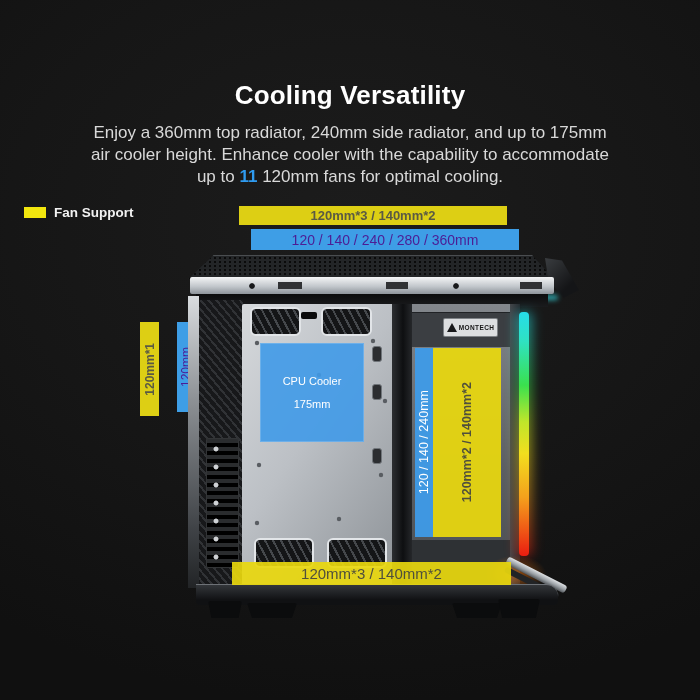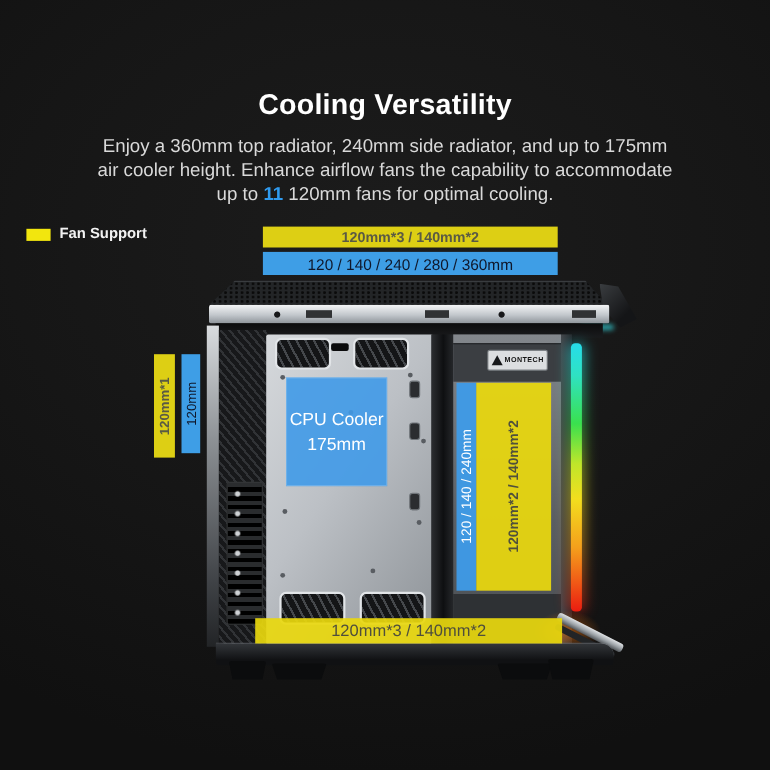--- a/index.html
+++ b/index.html
@@ -11,30 +11,30 @@
   }
   .abs{position:absolute;}
 
   
   .title{left:0;top:80px;width:700px;text-align:center;color:#ffffff;
          font-size:26px;font-weight:700;letter-spacing:.2px;}
   .desc{left:0;width:700px;text-align:center;color:#d9d9d9;font-size:17px;line-height:22px;}
   .hl{color:#2f9bf0;font-weight:700;}
 
   
-  .legend-row{display:flex;align-items:flex-end;gap:8px;height:14px;}
+  .legend-row{display:flex;align-items:center;gap:8px;height:14px;}
   .swatch{width:22px;height:11px;display:inline-block;}
   .sw-fan{background:#f2e60e;}
   .sw-rad{background:#3da2ea;}
   .legend-label{color:#f2f2f2;font-size:13.5px;font-weight:600;}
 
   
   .bar{display:flex;align-items:center;justify-content:center;}
   .bar-fan{background:#ddcf14;color:#5a5a44;}
-  .bar-rad{background:#3e9ee6;color:#0f172a;}
+  .bar-rad{background:#3e9ee6;color:#4c1d95;margin-left:12px;}
   .vtext{writing-mode:vertical-rl;transform:rotate(180deg);white-space:nowrap;}
 
   
   .mesh-top{left:188px;top:255px;width:366px;height:23px;
     clip-path:polygon(7% 0,94% 0,100% 100%,0 100%);
     background-color:#232527;
     background-image:radial-gradient(circle at 2px 2px,#0a0a0a 1px,transparent 1.5px);
     background-size:5px 4px;border-top:1px solid #4a4d50;}
   .top-rail{left:190px;top:277px;width:364px;height:17px;border-radius:2px;
     background-image:
@@ -110,39 +110,39 @@
   .f1{left:208px;top:601px;width:34px;height:17px;}
   .f2{left:247px;top:603px;width:50px;height:15px;}
   .f3{left:452px;top:603px;width:50px;height:15px;}
   .f4{left:498px;top:599px;width:42px;height:19px;}
 
   
   .ov-top-fan{left:239px;top:206px;width:268px;height:19px;font-size:13px;font-weight:600;}
   .ov-top-rad{left:239px;top:229px;width:268px;height:21px;font-size:14px;}
   .ov-left-fan{left:140px;top:322px;width:19px;height:94px;font-size:12px;font-weight:600;}
   .ov-left-rad{left:165px;top:322px;width:17px;height:90px;font-size:12px;}
-  .ov-cpu{left:260px;top:343px;width:92px;height:99px;background:rgba(64,154,232,.9);
+  .ov-cpu{left:260px;top:343px;width:104px;height:99px;background:rgba(64,154,232,.9);
     box-shadow:inset 0 0 0 1px rgba(255,255,255,.18);
     display:flex;flex-direction:column;align-items:center;justify-content:center;
-    color:#fff;font-size:16px;line-height:23px;}
+    color:#fff;font-size:11px;line-height:23px;}
   .ov-side-rad{left:415px;top:348px;width:18px;height:189px;font-size:12.5px;
     background:rgba(62,155,232,.95);color:#fff;}
   .ov-side-fan{left:433px;top:348px;width:68px;height:189px;font-size:12.5px;font-weight:600;
     background:rgba(233,216,14,.93);color:#50503c;}
   .ov-bottom-fan{left:232px;top:562px;width:279px;height:23px;font-size:15px;
     background:rgba(233,216,14,.92);color:#4f4f3c;}
 </style>
 </head>
 <body>
 
 <div id="scene">
 
   <div class="abs title">Cooling Versatility</div>
   <div class="abs desc" style="top:122px;">Enjoy a 360mm top radiator, 240mm side radiator, and up to 175mm</div>
-  <div class="abs desc" style="top:144px;">air cooler height. Enhance airflow fans the capability to accommodate</div>
+  <div class="abs desc" style="top:144px;">air cooler height. Enhance cooler with the capability to accommodate</div>
   <div class="abs desc" style="top:166px;"><span>up to </span><span class="hl">11</span><span> 120mm fans for optimal cooling.</span></div>
 
   <div class="abs legend-row" style="left:24px;top:205px;">
     <span class="swatch sw-fan"></span>
     <span class="legend-label">Fan Support</span>
   </div>
 
   <div class="abs bar bar-fan ov-top-fan">120mm*3 / 140mm*2</div>
   <div class="abs bar bar-rad ov-top-rad">120 / 140 / 240 / 280 / 360mm</div>
 

